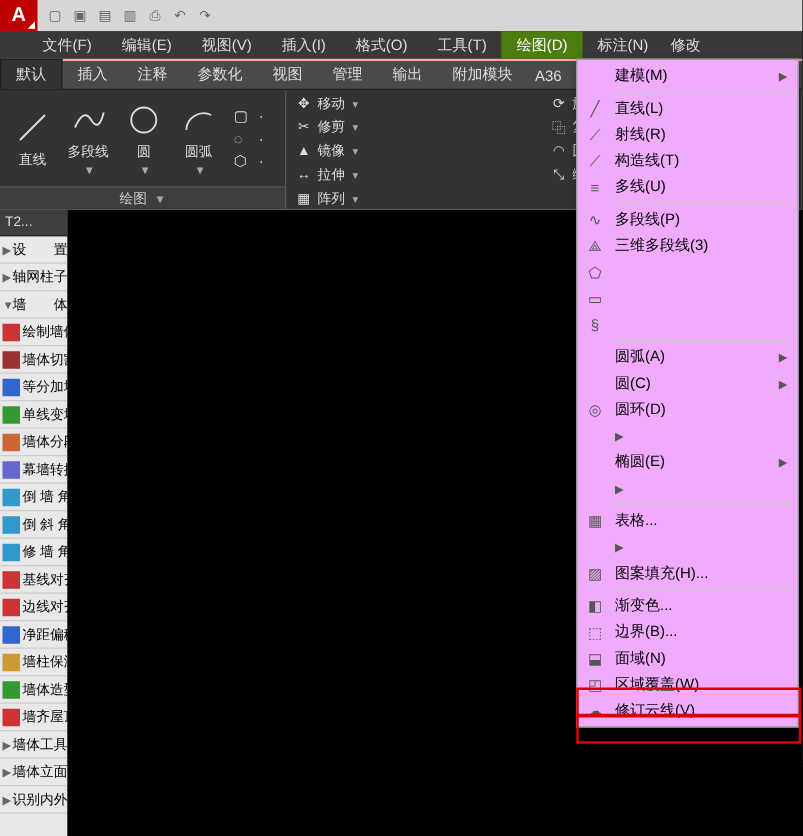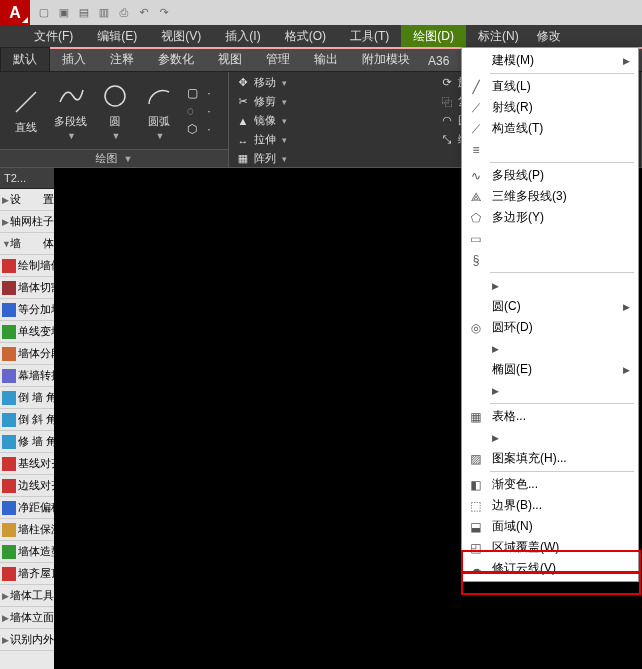--- a/index.html
+++ b/index.html
@@ -28,21 +28,21 @@
 .rowbtn .ic{width:14px;height:14px;display:flex;align-items:center;justify-content:center}
 .drop{font-size:9px;color:#aaa;margin-left:2px}
 .workarea{display:flex;height:505px}
 .toolpalette{width:54px;background:#e8e8e8;color:#000;display:flex;flex-direction:column;font-size:11px}
 .tp-tab{background:#3e3e3e;color:#ddd;padding:4px;border-bottom:1px solid #222}
 .tp-item{display:flex;align-items:center;gap:2px;padding:2px;border-bottom:1px solid #ccc;height:17px}
 .tp-item .h{width:6px;text-align:center;color:#666;font-size:9px}
 .tp-item .ic{width:14px;height:14px;flex-shrink:0}
 .tp-item .lb{flex:1;white-space:nowrap}
 .canvas{flex:1;background:#000}
-.dropdown{position:absolute;top:47px;left:461px;width:176px;background:#ffffff;color:#000;border:1px solid #999;box-shadow:2px 2px 8px rgba(0,0,0,.4);padding:2px 0}
+.dropdown{position:absolute;top:47px;left:461px;width:176px;background:#f0abfc;color:#000;border:1px solid #999;box-shadow:2px 2px 8px rgba(0,0,0,.4);padding:2px 0}
 .dd-item{display:flex;align-items:center;padding:3px 8px 3px 4px;height:15px;gap:6px;position:relative}
 .dd-ic{width:20px;height:16px;display:flex;align-items:center;justify-content:center;font-size:12px;color:#555}
 .dd-lb{flex:1}
 .dd-ar{font-size:9px;color:#555}
 .dd-sep{height:1px;background:#ccc;margin:2px 4px 2px 28px}
 .hl{position:absolute;border:2px solid #d00;pointer-events:none;left:461px;width:176px}
 svg{overflow:visible}
 </style>
 </head>
 <body>
@@ -299,43 +299,44 @@
     <div class="dd-item">
       <span class="dd-ic">⟋</span>
       <span class="dd-lb">射线(R)</span>
     </div>
     <div class="dd-item">
       <span class="dd-ic">⟋</span>
       <span class="dd-lb">构造线(T)</span>
     </div>
     <div class="dd-item">
       <span class="dd-ic">≡</span>
+      <span class="dd-lb">多线(U)</span>
     </div>
     <div class="dd-sep"></div>
     <div class="dd-item">
       <span class="dd-ic">∿</span>
       <span class="dd-lb">多段线(P)</span>
     </div>
     <div class="dd-item">
       <span class="dd-ic">⟁</span>
       <span class="dd-lb">三维多段线(3)</span>
     </div>
     <div class="dd-item">
       <span class="dd-ic">⬠</span>
-      <span class="dd-lb">多边形(Y)</span>
     </div>
     <div class="dd-item">
       <span class="dd-ic">▭</span>
     </div>
     <div class="dd-item">
       <span class="dd-ic">§</span>
     </div>
     <div class="dd-sep"></div>
     <div class="dd-item">
       <span class="dd-ic"></span>
+      <span class="dd-lb">圆弧(A)</span>
       <span class="dd-ar">▶</span>
     </div>
     <div class="dd-item">
       <span class="dd-ic"></span>
       <span class="dd-lb">圆(C)</span>
       <span class="dd-ar">▶</span>
     </div>
     <div class="dd-item">
       <span class="dd-ic">◎</span>
       <span class="dd-lb">圆环(D)</span>

